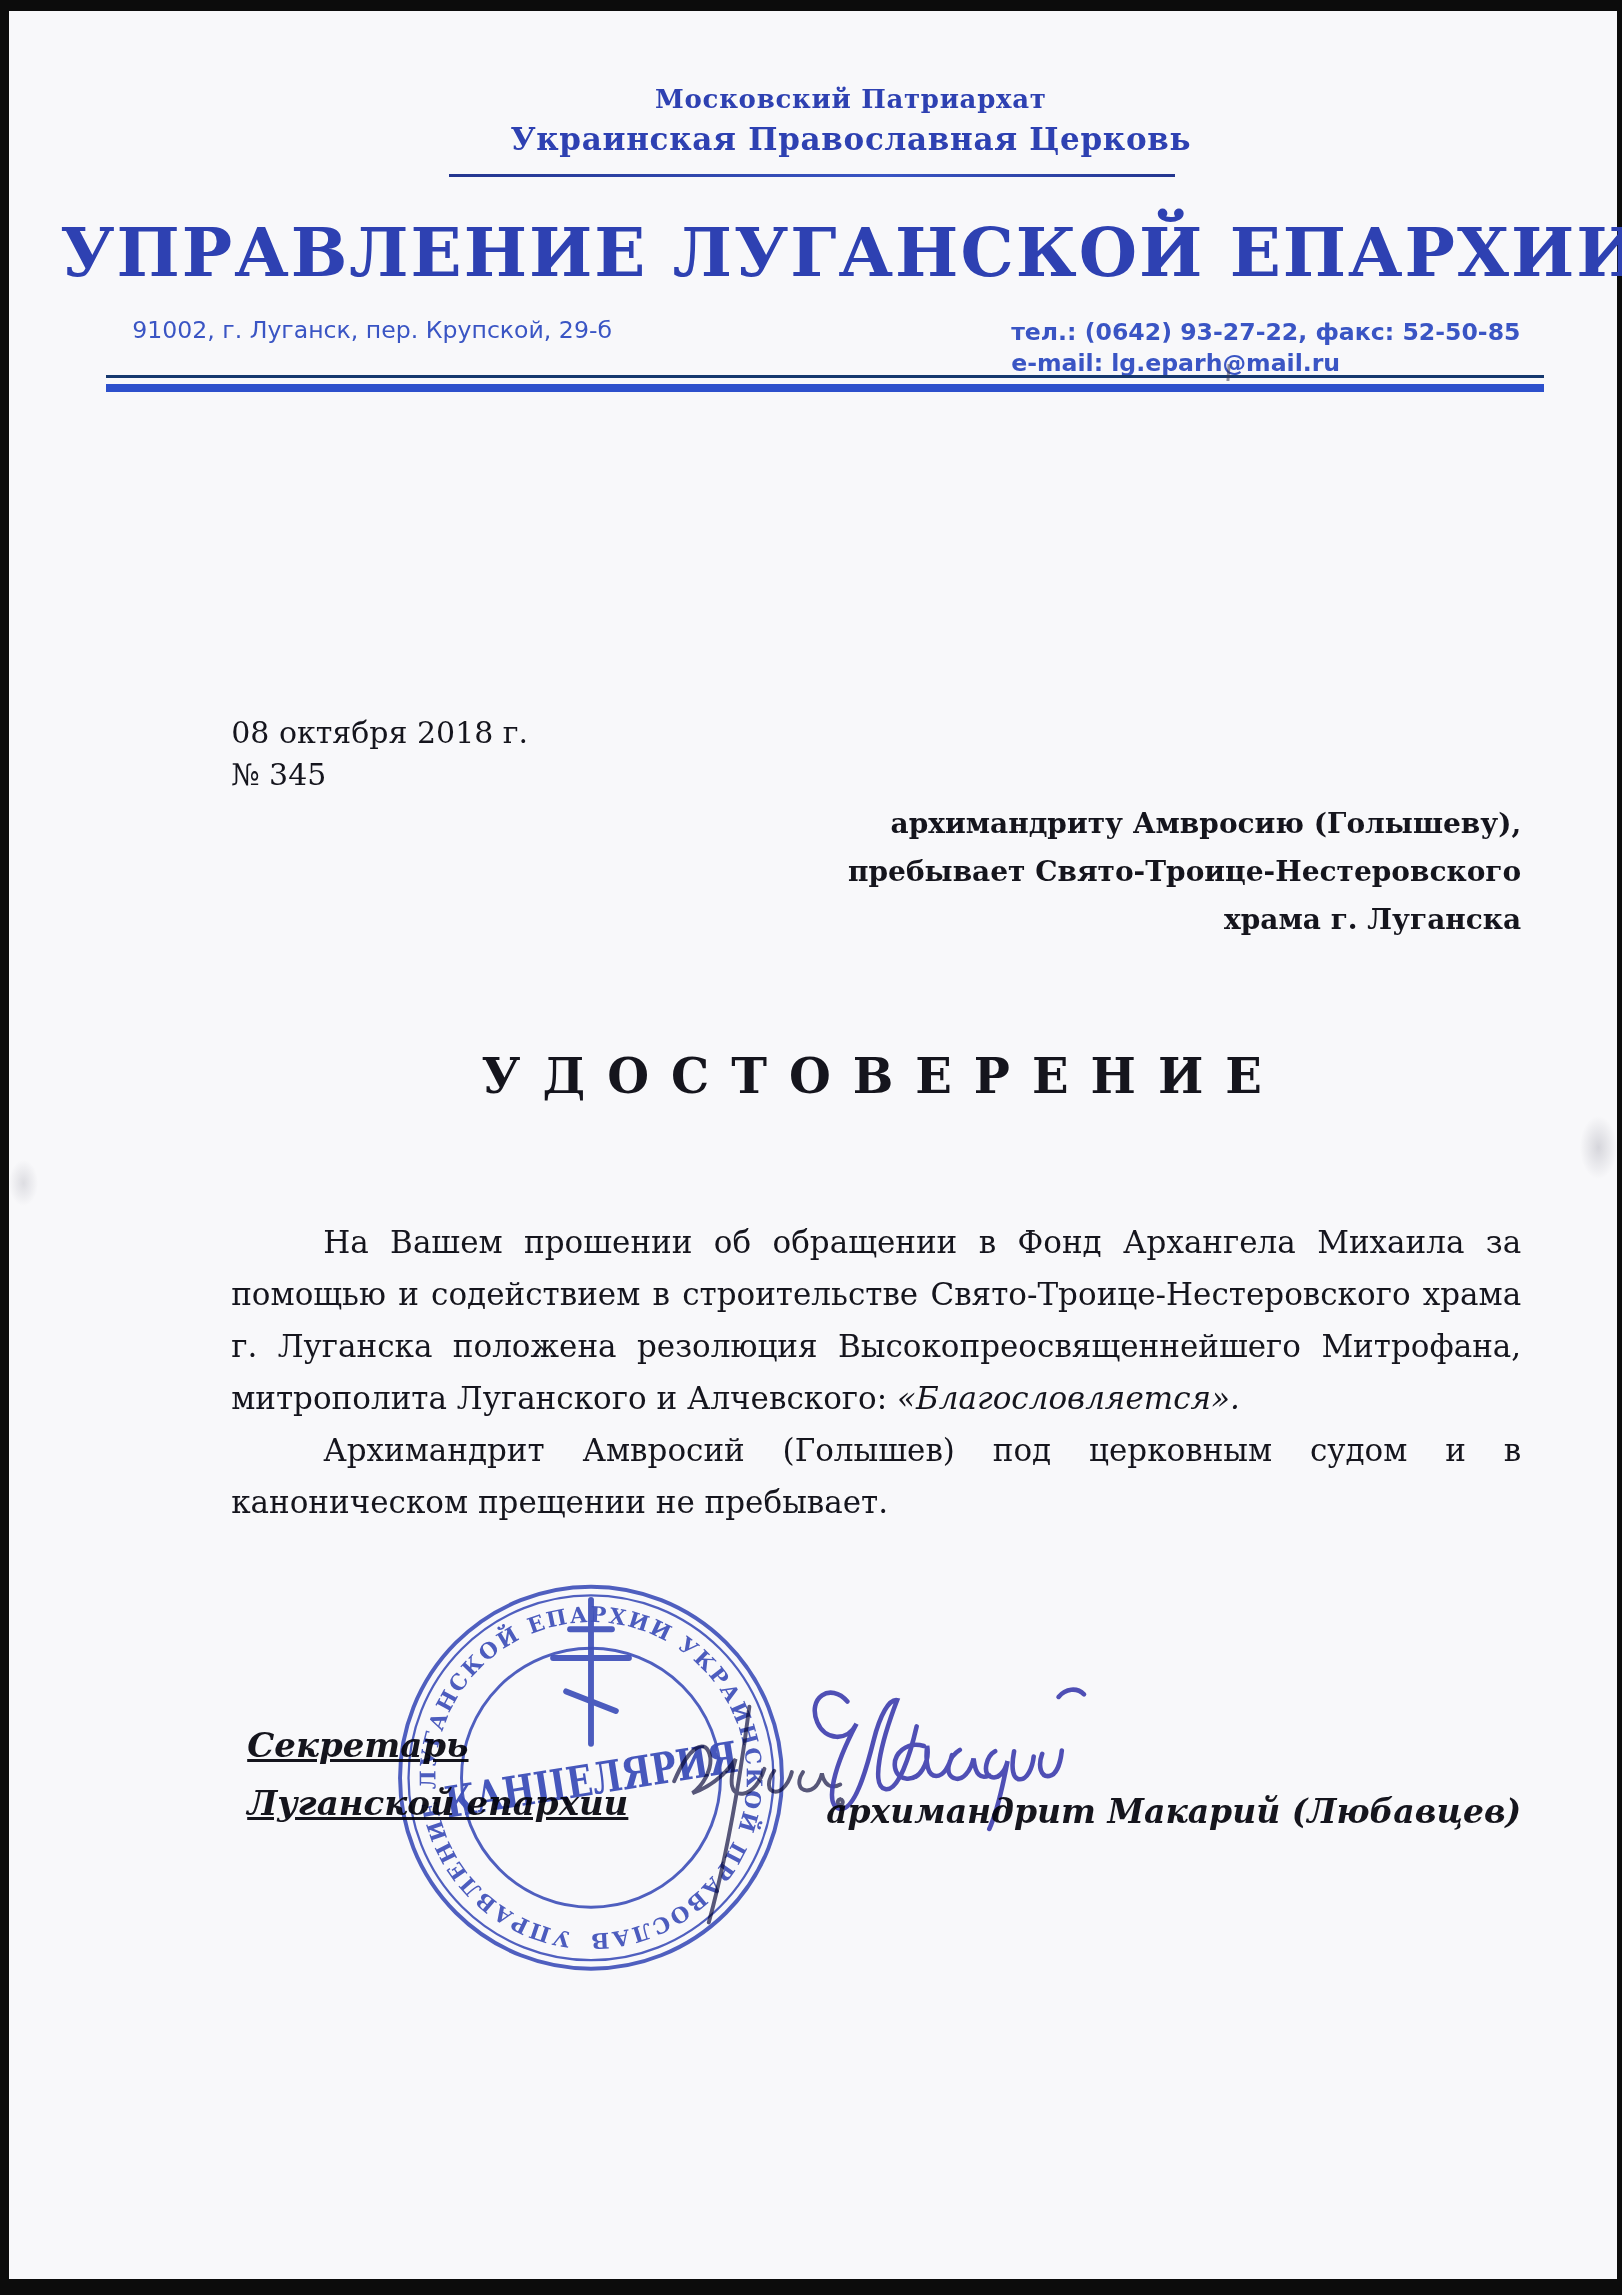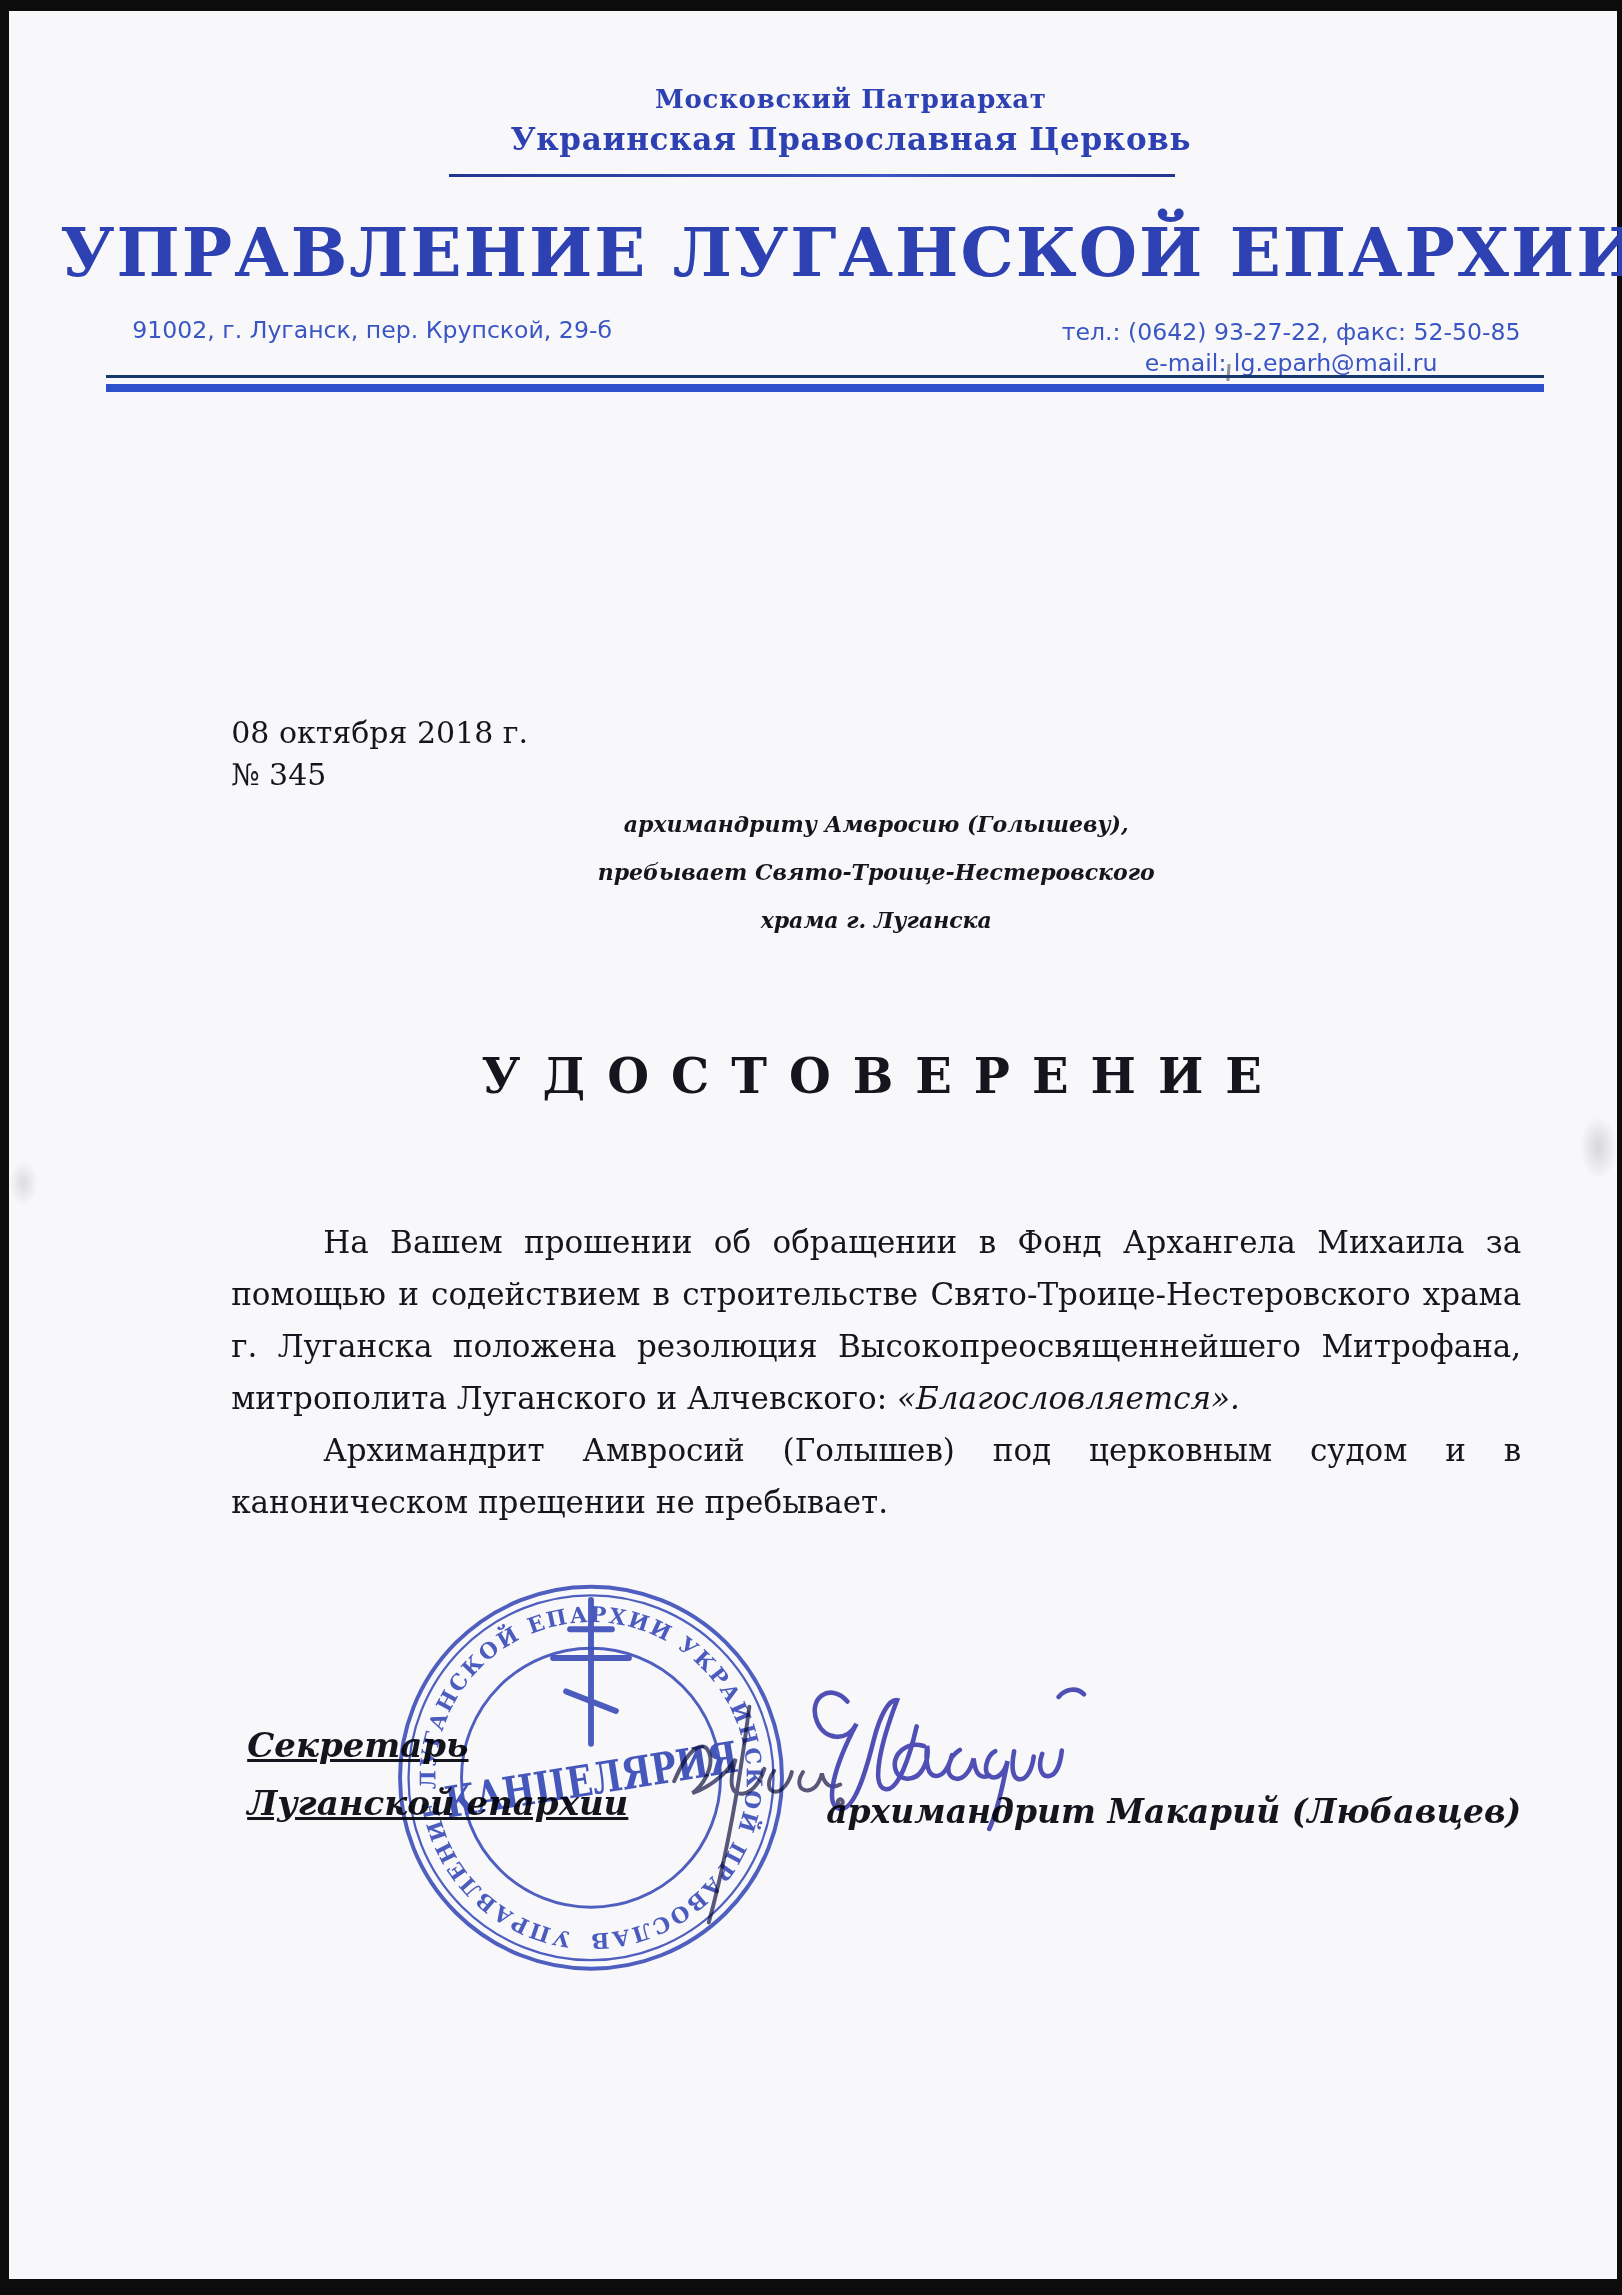--- a/index.html
+++ b/index.html
@@ -23,31 +23,31 @@
 
   
   .org-line1{top:73px;font-size:26px;font-weight:bold;color:var(--accent-blue);letter-spacing:0.7px;}
   .org-line2{top:110px;font-size:31px;font-weight:bold;color:var(--accent-blue);letter-spacing:0.7px;}
   .org-rule{top:163px;left:440px;width:726px;height:3.3px;
             background:linear-gradient(90deg,#24368f,#3a55c4 60%,#24368f);}
   .org-title{top:202px;font-size:67px;font-weight:bold;color:var(--accent-blue);
              letter-spacing:2px;white-space:nowrap;}
   .org-address{top:305px;left:123px;font-size:23.6px;color:var(--contact-blue);
                font-family:"DejaVu Sans",sans-serif;}
-  .org-contacts{top:306px;right:96px;text-align:center;font-size:23.6px;line-height:31px;
-                color:var(--contact-blue);font-family:"DejaVu Sans",sans-serif;}
+  .org-contacts{top:306px;right:96px;text-align:left;font-size:23.6px;line-height:31px;
+                color:var(--contact-blue);font-family:"DejaVu Sans",sans-serif;font-weight:bold;}
   .rule-dark{top:364px;left:97px;width:1438px;height:3.9px;background:var(--rule-dark);}
   .rule-blue{top:373px;left:97px;width:1438px;height:8.5px;background:var(--rule-blue);}
 
   
   .doc-meta{top:701px;left:222px;font-size:30px;line-height:42px;color:var(--ink-black);}
 
   
-  .addressee{top:789px;left:222px;width:1290px;text-align:center;
-             font-size:22px;line-height:48px;font-weight:bold;font-style:italic;color:var(--ink-black);}
+  .addressee{top:789px;left:222px;width:1290px;text-align:right;
+             font-size:28px;line-height:48px;font-weight:bold;color:var(--ink-black);}
 
   
   .doc-title{top:1037px;left:222px;width:1290px;text-align:center;font-size:48px;font-weight:bold;
              letter-spacing:22px;padding-left:13px;box-sizing:border-box;color:var(--ink-black);white-space:nowrap;}
 
   
   .body-block{top:1205px;left:222px;width:1290px;font-size:31px;color:var(--ink-black);}
   .body-line{height:52px;line-height:52px;white-space:nowrap;}
   .body-line.just{white-space:normal;text-align:justify;text-align-last:justify;}
   .body-line.indent{text-indent:92px;}

